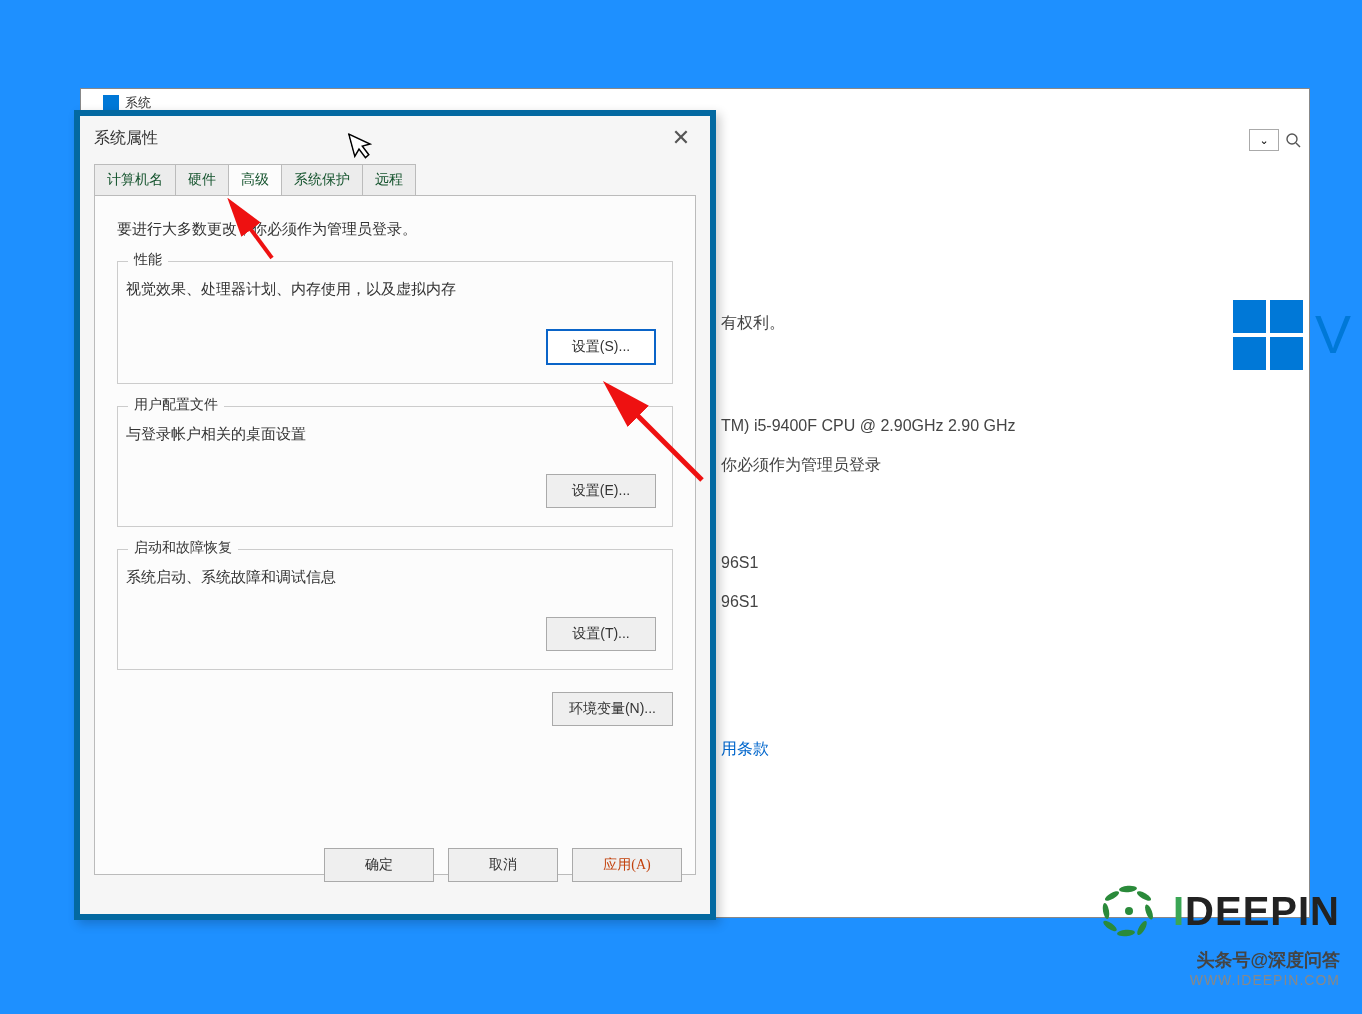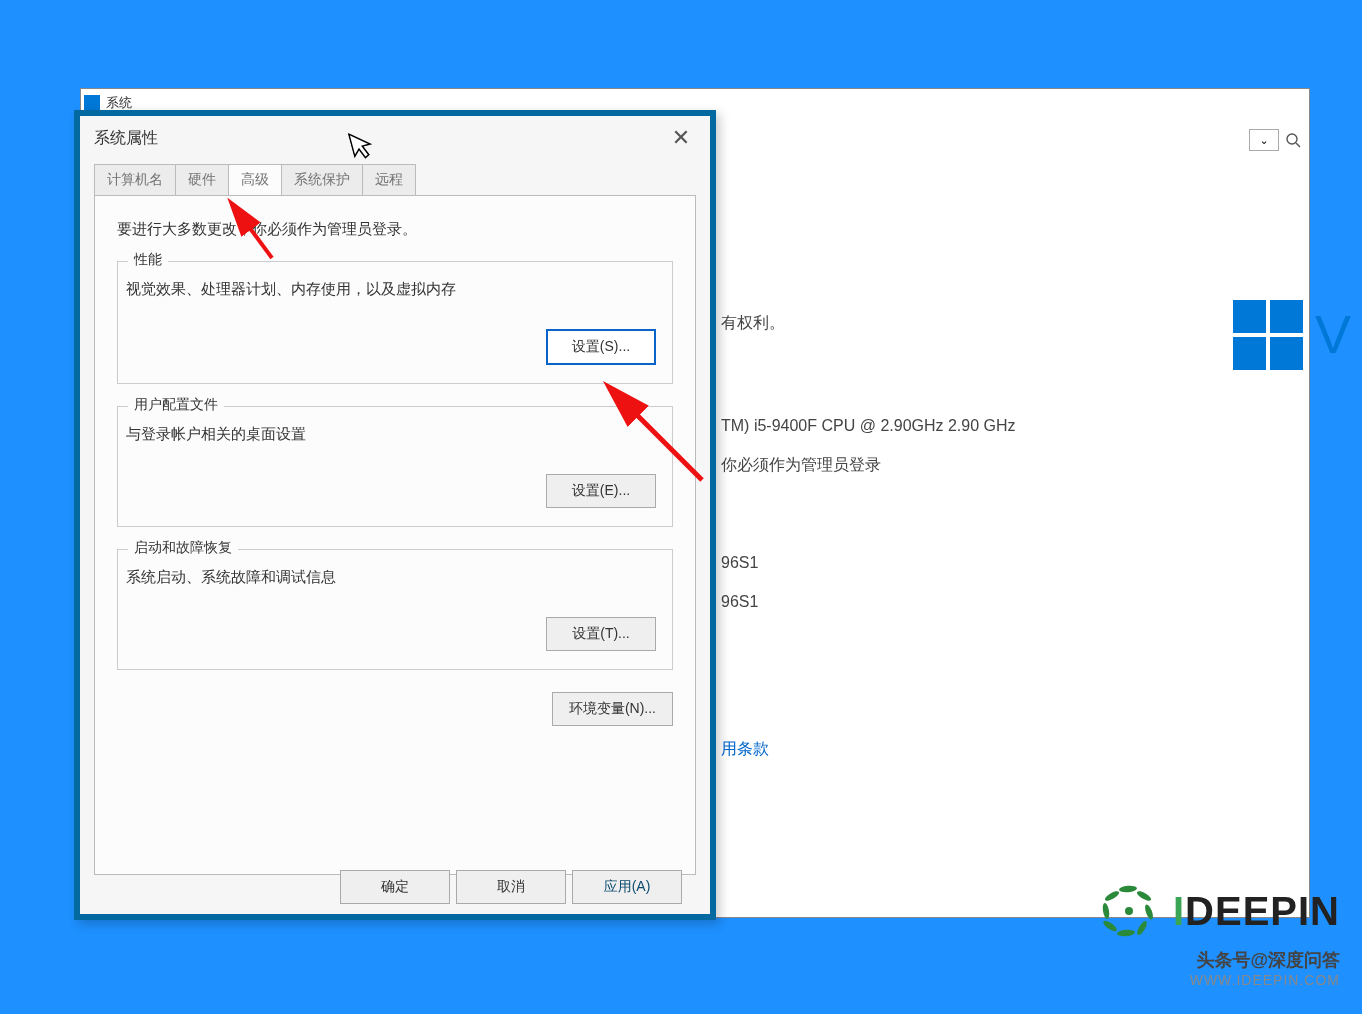--- a/index.html
+++ b/index.html
@@ -8,21 +8,21 @@
 .back-window {
   position: absolute;
   left: 80px; top: 88px;
   width: 1230px; height: 830px;
   background: #fff;
   border: 1px solid #888;
   filter: blur(0.3px);
 }
 .back-window .titlebar {
   height: 28px; background: #fff;
-  display: flex; align-items: center; padding: 0 3px;
+  display: flex; align-items: center; padding: 0 22px;
   font-size: 13px; color: #333;
 }
 .back-window .titlebar .win-icon {
   width: 16px; height: 16px; background: #0078d7; margin-right: 6px;
 }
 .back-window .toolbar-right {
   position: absolute; right: 6px; top: 40px;
   display: flex; align-items: center; gap: 4px;
 }
 .back-window .dropdown {
@@ -65,21 +65,21 @@
 }
 .dialog .close-x {
   font-size: 22px; color: #555; cursor: pointer;
   width: 30px; height: 24px; display: flex; align-items: center; justify-content: center;
 }
 .tabs {
   display: flex; padding: 0 14px; margin-top: 8px;
 }
 .tab {
   padding: 6px 12px; border: 1px solid #bbb; border-bottom: none;
-  background: #ececec; font-size: 14px; color: #737373; margin-right: -1px;
+  background: #ececec; font-size: 14px; color: #14532d; margin-right: -1px;
   position: relative;
 }
 .tab.active { background: #fcfcfc; z-index: 2; }
 .tab-body {
   margin: 0 14px 14px 14px; border: 1px solid #bbb; background: #fcfcfc;
   padding: 24px 22px 18px 22px; height: 680px; position: relative;
 }
 .intro { font-size: 15px; color: #333; margin-bottom: 22px; }
 .group {
   border: 1px solid #ccc; padding: 18px 16px 18px 8px; margin-bottom: 22px;
@@ -89,26 +89,26 @@
   position: absolute; top: -11px; left: 10px; background: #fcfcfc;
   padding: 0 6px; font-size: 14px; color: #333;
 }
 .group-desc { font-size: 15px; color: #333; margin-bottom: 30px; }
 .btn {
   display: inline-block; min-width: 110px; padding: 7px 16px;
   background: #efefef; border: 1px solid #aaa; font-size: 14px; color: #333;
   text-align: center; cursor: pointer;
 }
 .btn.highlight { border: 2px solid #0a64c8; background: #fff; }
-.btn.disabled { color: #0c4a6e; }
+.btn.disabled { color: #c2410c; font-family: Liberation Serif, serif; }
 .btn-row-right { text-align: right; }
 .env-row { text-align: right; margin-top: 12px; }
 .dlg-footer {
-  position: absolute; right: 28px; bottom: 10px;
-  display: flex; gap: 6px;
+  position: absolute; right: 28px; bottom: 32px;
+  display: flex; gap: 14px;
 }
 
 .arrow1 {
   position: absolute; left: 222px; top: 198px; pointer-events: none;
 }
 .arrow2 {
   position: absolute; left: 602px; top: 380px; pointer-events: none;
 }
 
 .cursor-arrow {

